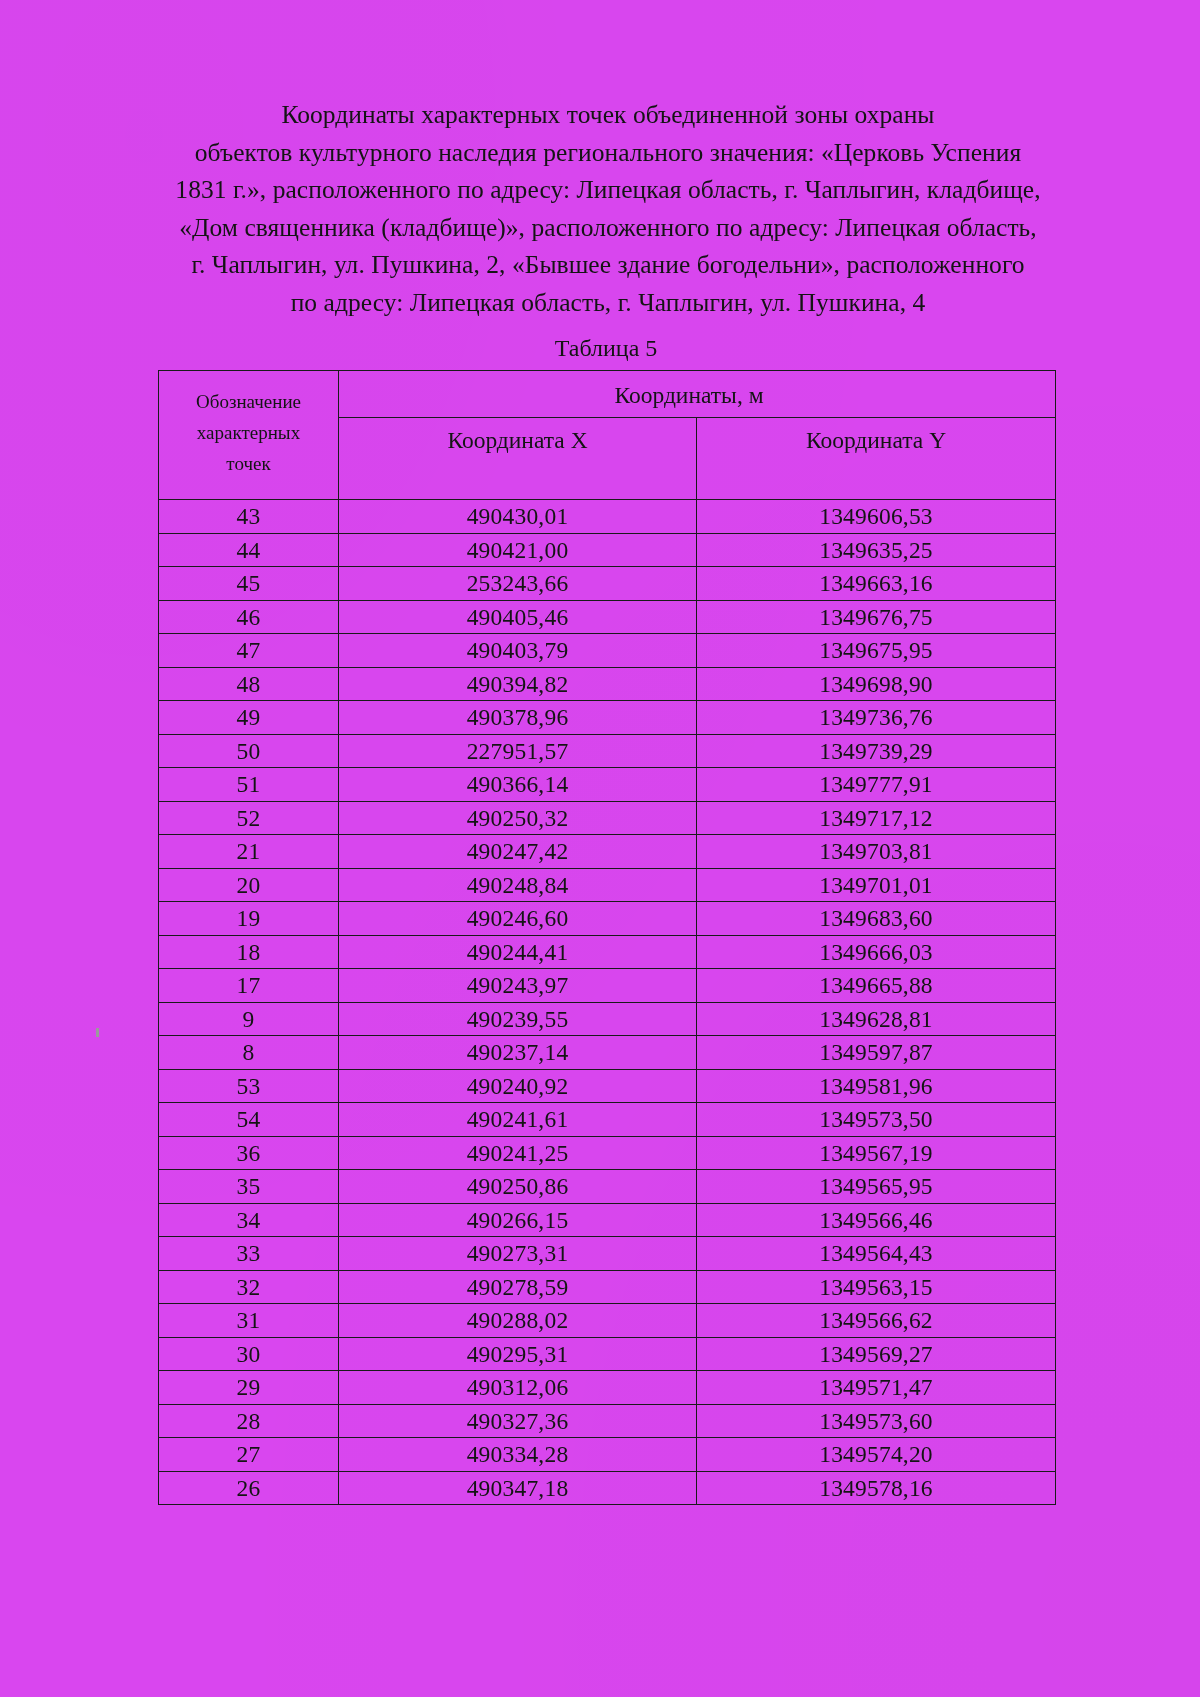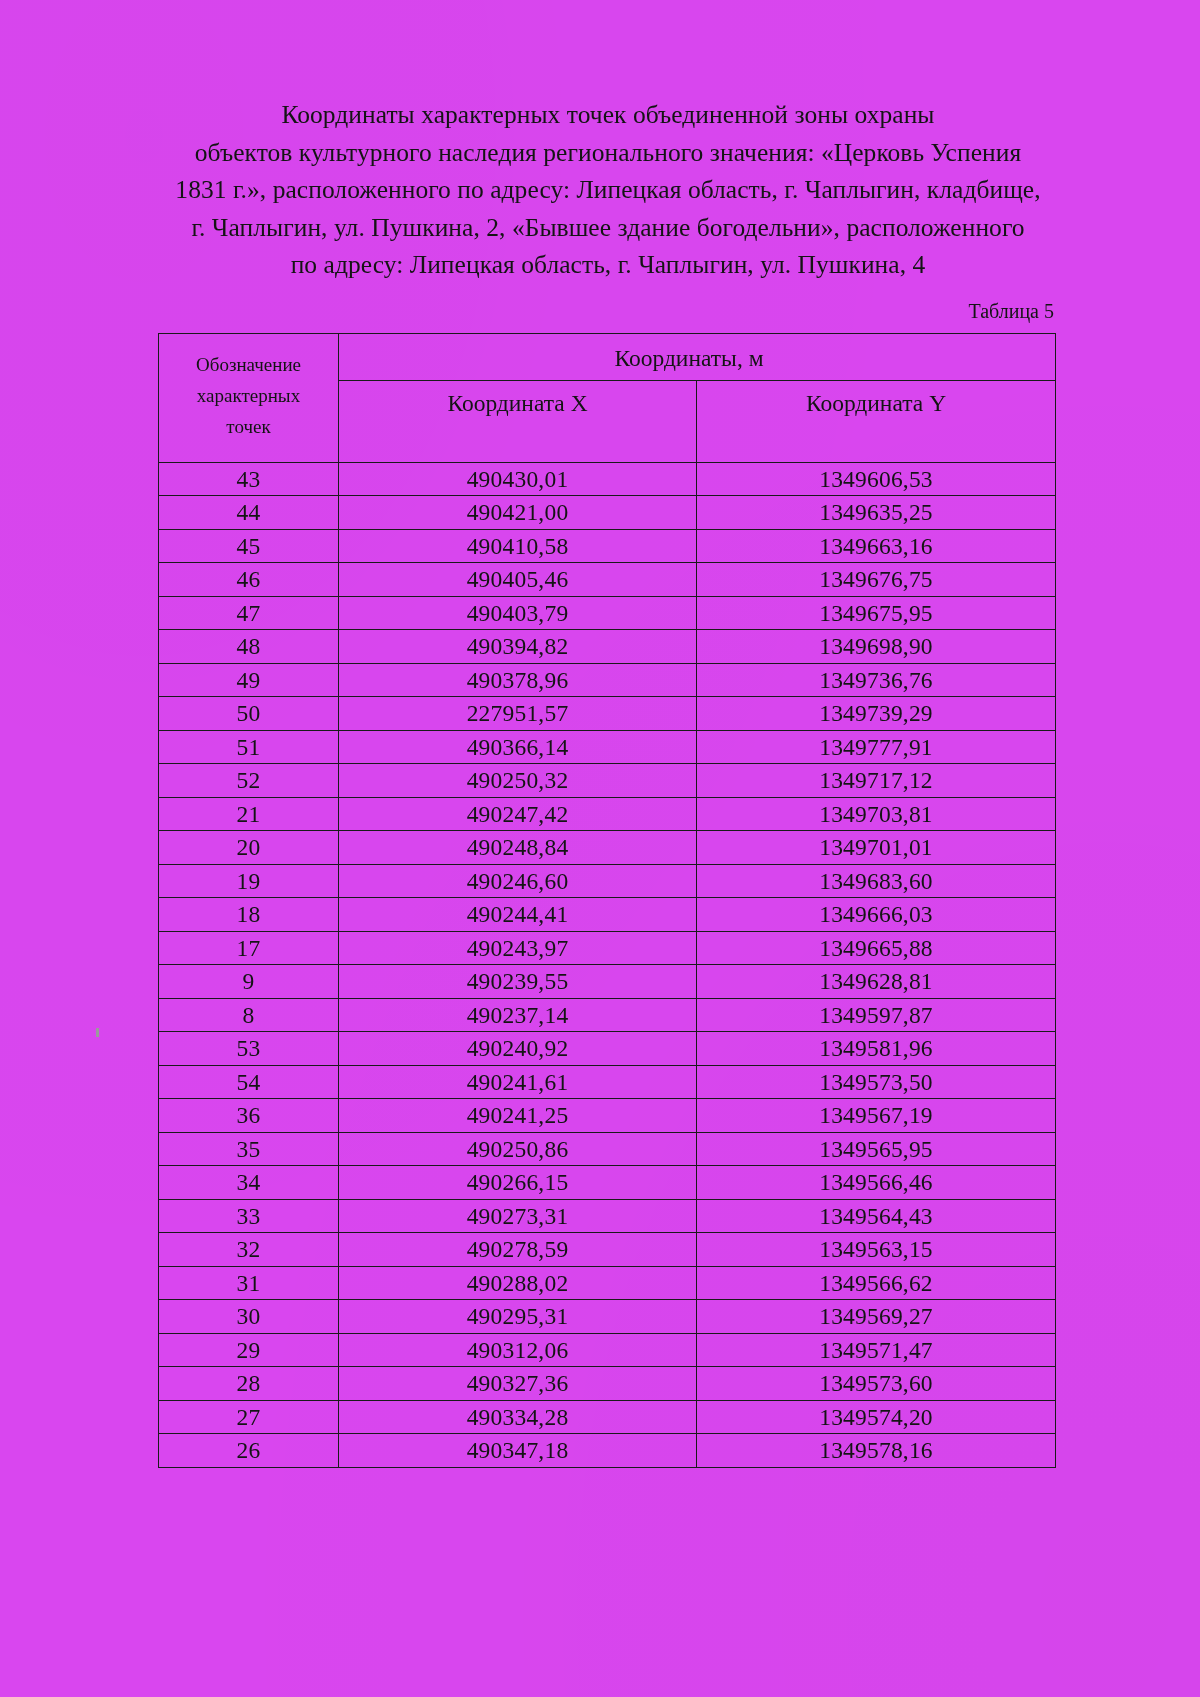--- a/index.html
+++ b/index.html
@@ -57,23 +57,23 @@
     line-height: 36px;
     text-align: center;
     font-weight: normal;
   }
   .sub-title .ln { display: block; white-space: nowrap; }
 
   .table-caption {
     margin: 0;
     padding-top: 12px;
     padding-right: 4px;
-    font-size: 20px;
+    font-size: 24px;
     line-height: 30px;
-    text-align: right;
+    text-align: center;
   }
 
   
   .coord-table {
     margin-top: 7px;
     border-collapse: collapse;
     width: 897px;
     table-layout: fixed;
     font-size: 23.5px;
   }
@@ -132,20 +132,21 @@
 <div class="page">
 
   <div class="margin-speck"></div>
 
   <div class="content">
 
     <h1 class="doc-title">
       <span class="ln">Координаты характерных точек объединенной зоны охраны</span>
       <span class="ln">объектов культурного наследия регионального значения: «Церковь Успения</span>
       <span class="ln">1831 г.», расположенного по адресу: Липецкая область, г. Чаплыгин, кладбище,</span>
+      <span class="ln">«Дом священника (кладбище)», расположенного по адресу: Липецкая область,</span>
       <span class="ln">г. Чаплыгин, ул. Пушкина, 2, «Бывшее здание богодельни», расположенного</span>
       <span class="ln">по адресу: Липецкая область, г. Чаплыгин, ул. Пушкина, 4</span>
     </h1>
 
 
     <div class="table-caption">Таблица 5</div>
 
     <table class="coord-table">
       <colgroup>
         <col class="c-point">
@@ -172,21 +173,21 @@
             <td class="cell-x">490430,01</td>
             <td class="cell-y">1349606,53</td>
           </tr>
           <tr>
             <td class="cell-point">44</td>
             <td class="cell-x">490421,00</td>
             <td class="cell-y">1349635,25</td>
           </tr>
           <tr>
             <td class="cell-point">45</td>
-            <td class="cell-x">490410,58</td>
+            <td class="cell-x">253243,66</td>
             <td class="cell-y">1349663,16</td>
           </tr>
           <tr>
             <td class="cell-point">46</td>
             <td class="cell-x">490405,46</td>
             <td class="cell-y">1349676,75</td>
           </tr>
           <tr>
             <td class="cell-point">47</td>
             <td class="cell-x">490403,79</td>

